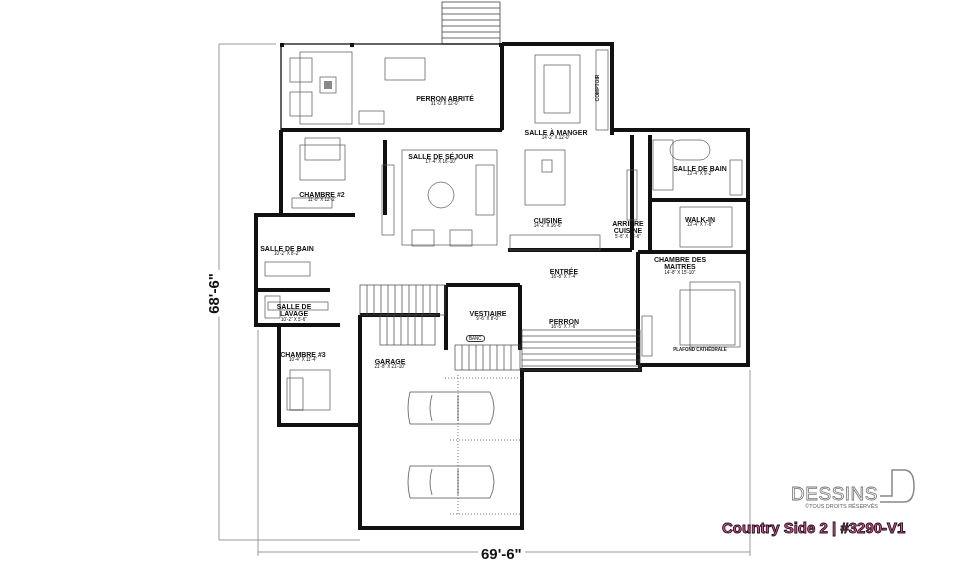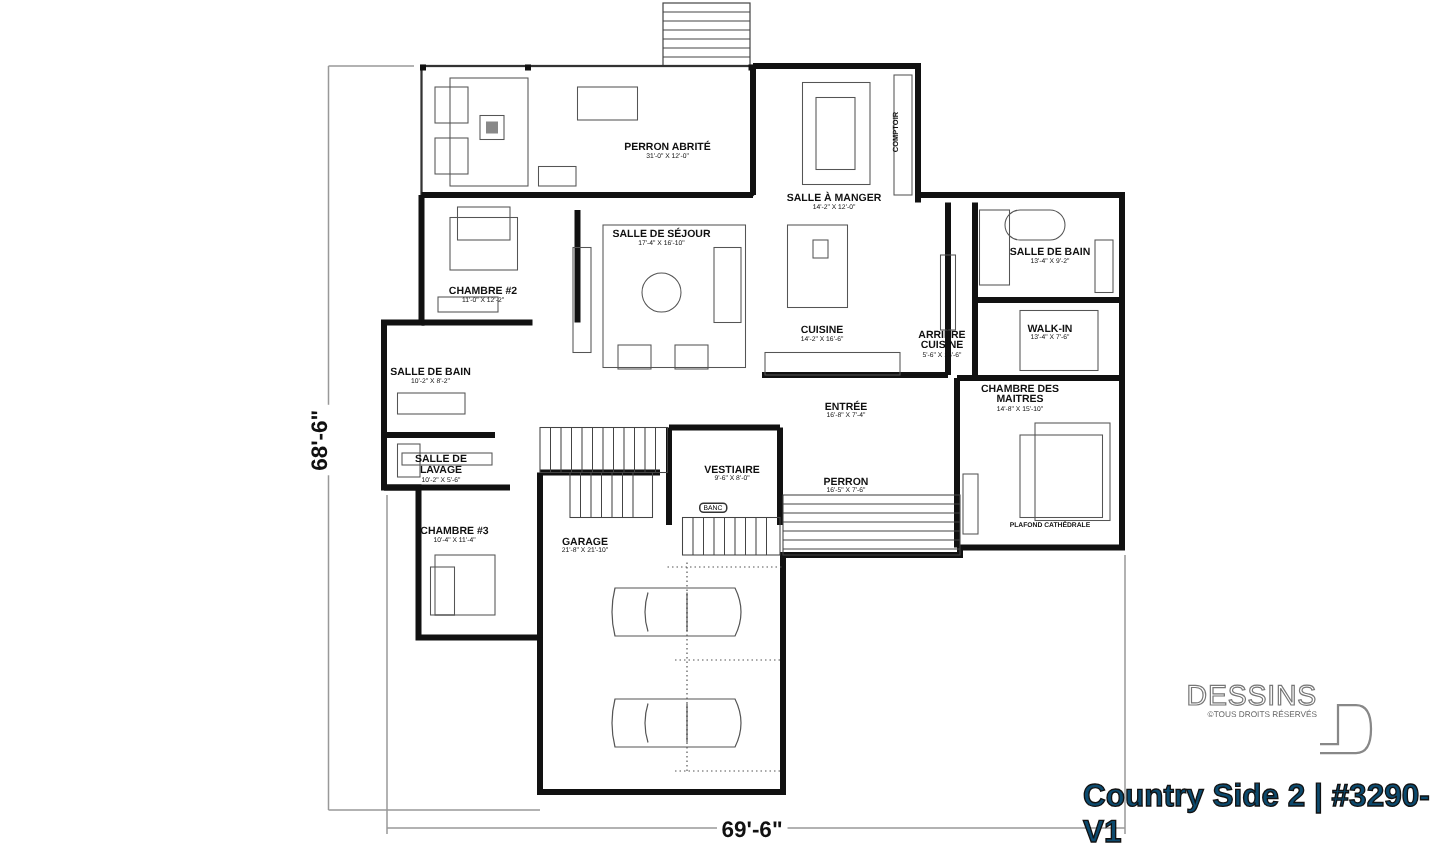--- a/index.html
+++ b/index.html
@@ -3,24 +3,24 @@
 <meta charset="utf-8">
 <style>
   html,body{margin:0;padding:0;background:#ffffff;}
   body{width:960px;height:569px;position:relative;overflow:hidden;font-family:"Liberation Sans",sans-serif;}
   #plan{position:absolute;left:0;top:0;width:960px;height:569px;}
   .lbl{position:absolute;text-align:center;color:#111;font-family:"Liberation Sans",sans-serif;white-space:nowrap;transform:translateX(-50%);line-height:1.05;}
   .lbl .nm{font-size:7px;font-weight:bold;display:block;}
   .lbl .dm{font-size:4.5px;display:block;}
   .dim{position:absolute;font-family:"Liberation Sans",sans-serif;font-weight:bold;font-size:15px;color:#111;background:#fff;padding:0 3px;}
   .dimv{transform:rotate(-90deg);transform-origin:center;}
-  .brand{position:absolute;left:748px;top:456px;width:130px;text-align:right;font-family:"Liberation Sans",sans-serif;}
+  .brand{position:absolute;left:748px;top:485px;width:130px;text-align:right;font-family:"Liberation Sans",sans-serif;}
   .brand .b1,.brand .b2{font-size:19px;letter-spacing:0.5px;color:#fff;-webkit-text-stroke:0.8px #777;line-height:17px;display:block;}
   .brand .b3{font-size:5.5px;color:#666;display:block;margin-top:1px;}
-  .plantitle{position:absolute;left:722px;top:519px;font-family:"Liberation Sans",sans-serif;font-size:21px;font-weight:bold;color:#0c4a6e;-webkit-text-stroke:0.9px #111;}
+  .plantitle{position:absolute;left:722px;top:519px;font-family:"Liberation Sans",sans-serif;font-size:15px;font-weight:bold;color:#ec4899;-webkit-text-stroke:0.9px #111;}
   .vert{position:absolute;font-size:5px;font-weight:bold;transform:rotate(-90deg);transform-origin:center;color:#111;}
   .banc{position:absolute;font-size:4.5px;border:1px solid #333;border-radius:3px;padding:0 2px;background:#fff;}
 </style>
 </head>
 <body>
 
 <svg id="plan" viewBox="0 0 960 569" xmlns="http://www.w3.org/2000/svg">
   <g fill="none" stroke="#999" stroke-width="1">
 
     <line x1="219" y1="44" x2="219" y2="540"></line>

